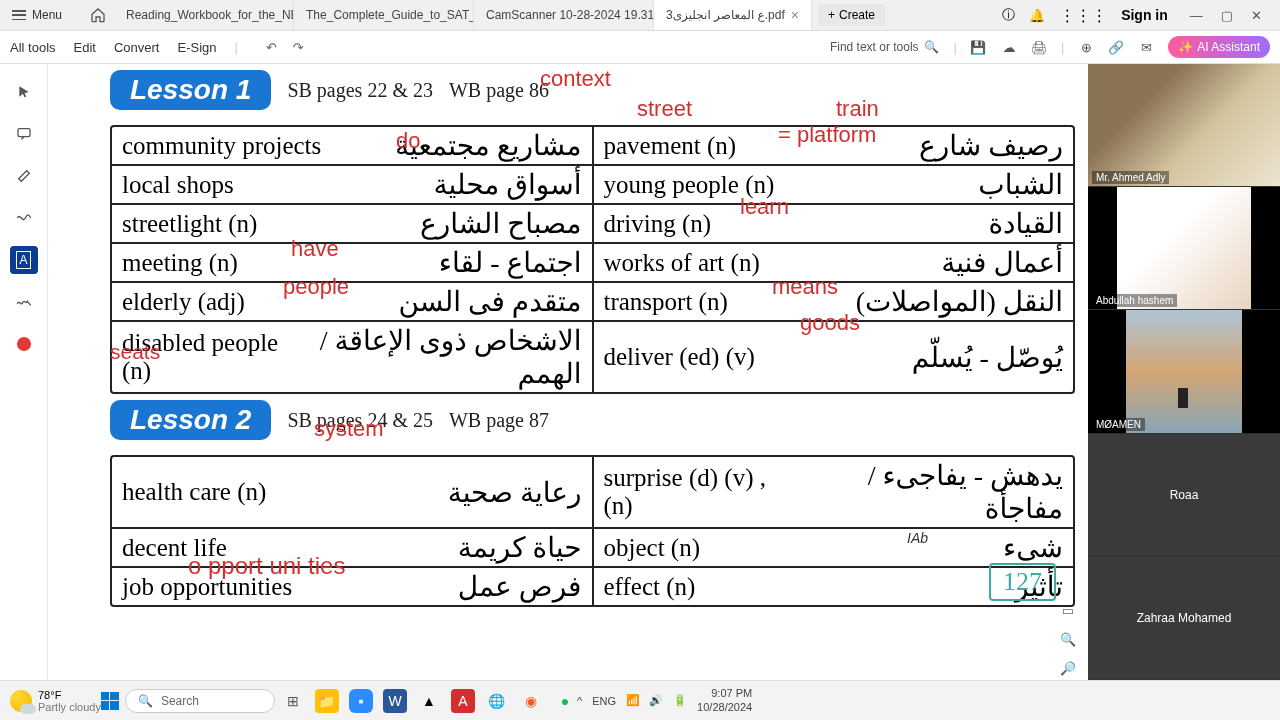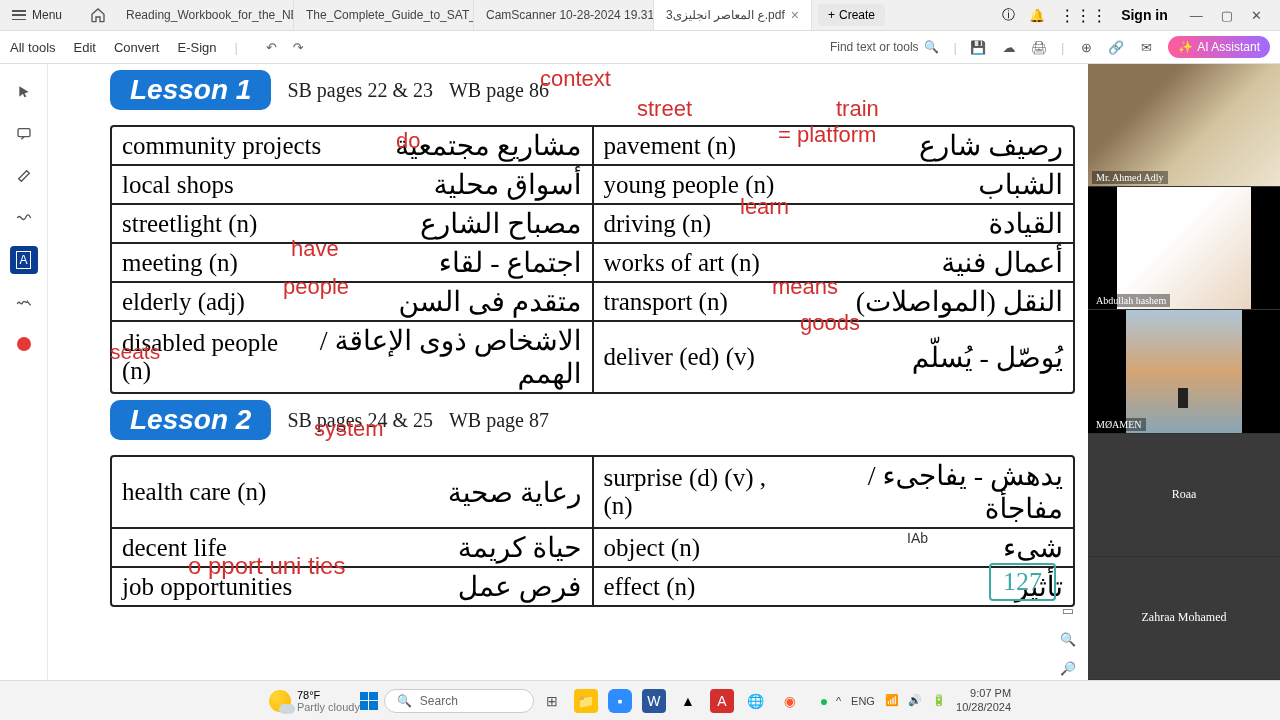--- a/index.html
+++ b/index.html
@@ -50,37 +50,37 @@
     .vocab-table { border: 2.5px solid #222; border-radius: 4px; width: 965px; margin-top: 15px; overflow: hidden; }
     .vocab-row { display: flex; border-bottom: 2px solid #222; }
     .vocab-row:last-child { border-bottom: none; }
     .vcell { flex: 1; padding: 2px 10px; font-size: 25px; font-family: 'Times New Roman', serif; display: flex; justify-content: space-between; align-items: center; position: relative; }
     .vcell:first-child { border-right: 2px solid #222; }
     .vcell .ar { font-family: 'Traditional Arabic', 'Times New Roman', serif; direction: rtl; font-size: 28px; }
     .ann { position: absolute; color: #d32f2f; font-size: 22px; font-family: Arial, sans-serif; }
 
     .page-num { position: absolute; right: 20px; top: 493px; border: 2px solid #3daaa5; color: #3daaa5; padding: 2px 12px; font-size: 26px; font-family: 'Times New Roman', serif; border-radius: 4px; }
 
-    .cursor-ab { position: absolute; left: 847px; top: 460px; font-size: 14px; color: #333; }
-
-    
-    .participants { width: 192px; background: #1a1a1a; display: flex; flex-direction: column; font-family: Liberation Serif, serif; }
+    .cursor-ab { position: absolute; left: 847px; top: 460px; font-size: 14px; color: #333; font-style: italic; }
+
+    
+    .participants { width: 192px; background: #1a1a1a; display: flex; flex-direction: column; }
     .participant { flex: 1; border-bottom: 1px solid #333; position: relative; background: #2a2a2a; display: flex; align-items: center; justify-content: center; overflow: hidden; }
     .p-name { position: absolute; bottom: 2px; left: 4px; color: #fff; font-size: 10px; background: rgba(0,0,0,0.4); padding: 1px 4px; }
     .p-name-center { color: #fff; font-size: 12px; }
     .p-video1 { background: linear-gradient(135deg, #8b7355 30%, #d4c5a0 60%, #ede4d0 100%); width: 100%; height: 100%; }
     .p-video2 { background: linear-gradient(135deg, #fff 40%, #e8d5c0 100%); width: 70%; height: 100%; }
     .sunset { width: 60%; height: 100%; background: linear-gradient(180deg, #aec5d6 0%, #d4a574 50%, #89a5b5 100%); position: relative; }
     .sunset::after { content: ''; position: absolute; bottom: 20%; left: 45%; width: 10px; height: 20px; background: #222; }
 
     
     .right-icons { position: absolute; right: 194px; bottom: 44px; width: 36px; display: flex; flex-direction: column; gap: 14px; align-items: center; color: #666; }
 
     
-    .taskbar { position: absolute; bottom: 0; left: 0; right: 0; height: 40px; background: #f3f3f3; border-top: 1px solid #ddd; display: flex; align-items: center; justify-content: center; padding: 0 10px; }
+    .taskbar { position: absolute; bottom: 0; left: 0; right: 0; height: 40px; background: #f3f3f3; border-top: 1px solid #ddd; display: flex; align-items: center; justify-content: flex-start; padding: 0 10px; }
     .tb-left { display: flex; align-items: center; gap: 6px; }
     .weather { display: flex; align-items: center; gap: 6px; font-size: 11px; }
     .weather-icon { width: 22px; height: 22px; background: radial-gradient(circle at 30% 30%, #fdd835, #ffb300); border-radius: 50%; position: relative; }
     .weather-icon::after { content: ''; position: absolute; bottom: -2px; right: -4px; width: 16px; height: 10px; background: #cfd8dc; border-radius: 6px; }
     .tb-center { display: flex; align-items: center; gap: 6px; }
     .search-box { display: flex; align-items: center; gap: 8px; background: #fff; border: 1px solid #ccc; border-radius: 16px; padding: 4px 12px; width: 150px; font-size: 12px; color: #666; }
     .win-icon { width: 18px; height: 18px; display: grid; grid-template-columns: 1fr 1fr; grid-template-rows: 1fr 1fr; gap: 1px; }
     .win-icon span { background: #0078d4; }
     .task-icons { display: flex; gap: 10px; align-items: center; }
     .ti { width: 24px; height: 24px; border-radius: 4px; display: flex; align-items: center; justify-content: center; font-size: 14px; }

